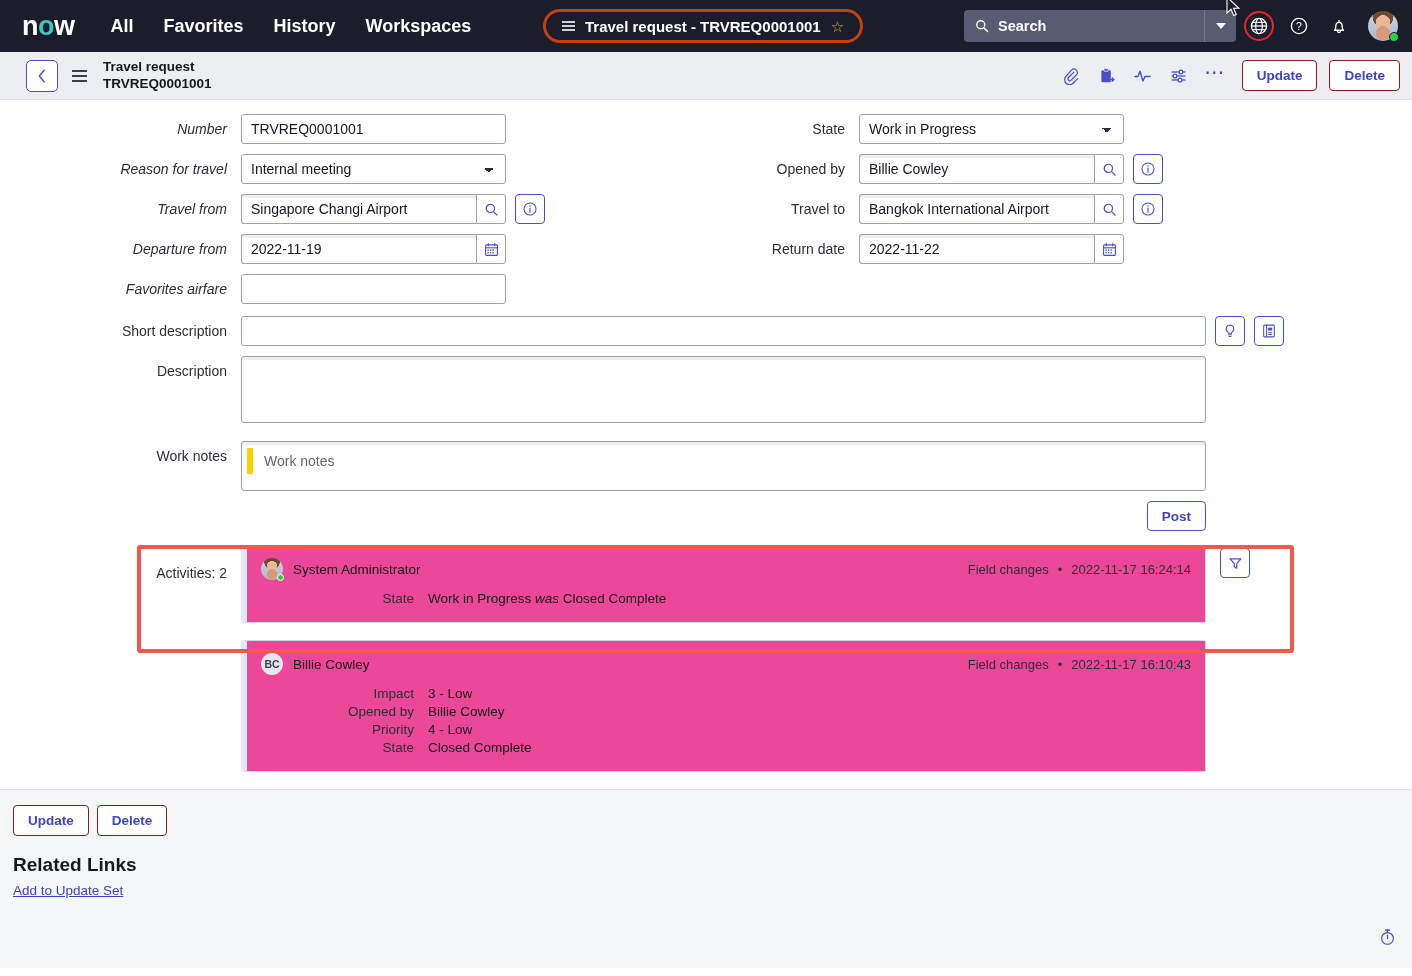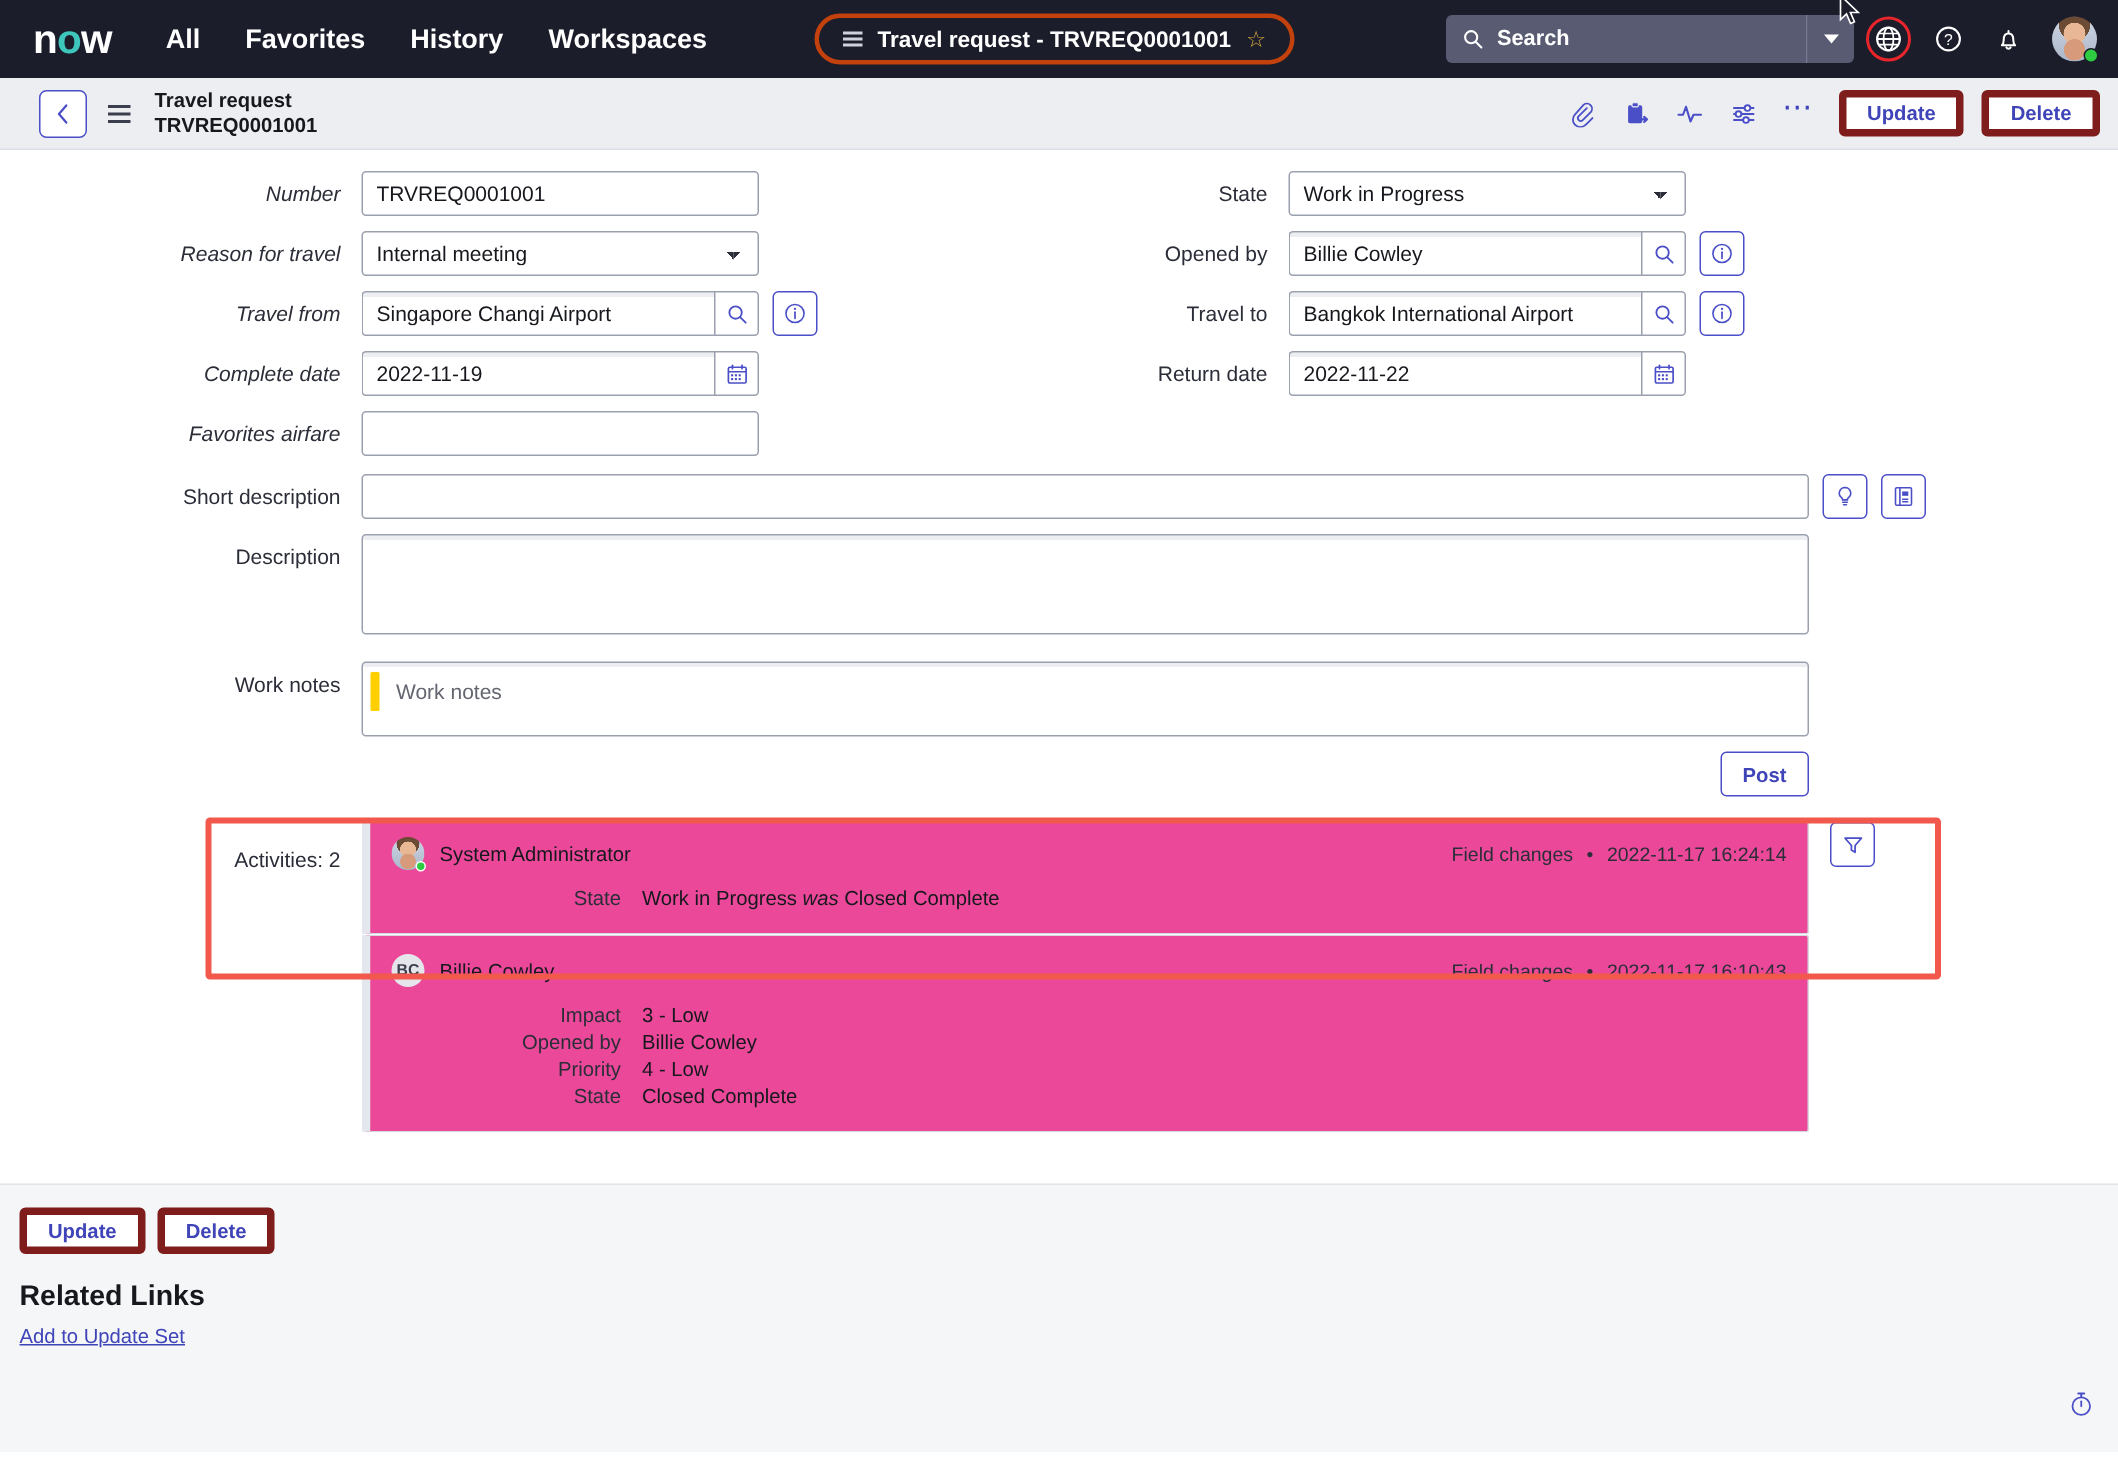--- a/index.html
+++ b/index.html
@@ -143,21 +143,21 @@
   .hamb i { height:2px;background:#3b3f4d;display:block;width:100%; }
   .recordtitle { font-size: 13.5px; font-weight: 700; line-height: 1.22; color:#16181d; }
   .barright { margin-left:auto; display:flex; align-items:center; gap: 6px; }
   .baricon {
     width: 30px;height:30px;display:flex;align-items:center;justify-content:center;
     cursor:pointer; color:#4b4fc7;
   }
   .dotsbtn { font-size:20px; color:#3f44b8; letter-spacing:1px; line-height:0.4; padding-bottom:7px; }
   .btn {
     height: 31px;
-    border: 5px solid #7f1d1d;
+    border: 1px solid #7f1d1d;
     border-radius: 4px;
     background: #fff;
     color: #3f44b8;
     font-size: 13.5px;
     font-weight: 700;
     padding: 0 14px;
     cursor: pointer;
     font-family: inherit;
   }
   .barright .btn { margin-left: 6px; }
@@ -521,21 +521,21 @@
             <svg width="16" height="16" viewBox="0 0 18 18">
               <circle cx="9" cy="9" r="6.8" fill="none" stroke="#4b4fc7" stroke-width="1.2"></circle>
               <circle cx="9" cy="5.6" r="0.85" fill="#4b4fc7"></circle>
               <line x1="9" y1="8" x2="9" y2="12.6" stroke="#4b4fc7" stroke-width="1.3" stroke-linecap="round"></line>
             </svg>
           </div>
         </div>
       </div>
 
       <div class="frow">
-        <div class="flabel">Complete date</div>
+        <div class="flabel">Departure from</div>
         <div class="fieldwrap">
           <div class="refcombo">
             <input class="inp readtop" style="width: 235px;" value="2022-11-19">
             <div class="refbtn">
               <svg width="15" height="15" viewBox="0 0 16 16">
                 <rect x="1.7" y="3" width="12.6" height="11.2" rx="1" fill="none" stroke="#4b4fc7" stroke-width="1.2"></rect>
                 <line x1="1.7" y1="6.2" x2="14.3" y2="6.2" stroke="#4b4fc7" stroke-width="1.2"></line>
                 <line x1="4.6" y1="1.6" x2="4.6" y2="4" stroke="#4b4fc7" stroke-width="1.2" stroke-linecap="round"></line>
                 <line x1="11.4" y1="1.6" x2="11.4" y2="4" stroke="#4b4fc7" stroke-width="1.2" stroke-linecap="round"></line>
                 <g fill="#4b4fc7">
@@ -713,21 +713,21 @@
           </div>
         </div>
         <div class="filterbtn">
           <svg width="15" height="15" viewBox="0 0 16 16">
             <path d="M2.2 3 H13.8 L9.3 8.2 V13 L6.7 11.4 V8.2 Z" fill="none" stroke="#4b4fc7" stroke-width="1.25" stroke-linejoin="round"></path>
           </svg>
         </div>
       </div>
     </div>
 
-    <div class="actrow" style="margin-top:0">
+    <div class="actrow" style="margin-top:17px">
       <div class="actlabel"></div>
       <div class="card">
         <div class="cardhead">
           <span class="initials">BC</span>
           <span class="who">Billie Cowley</span>
           <span class="meta">
             <span>Field changes</span>
             <span class="dot">•</span>
             <span>2022-11-17 16:10:43</span>
           </span>

